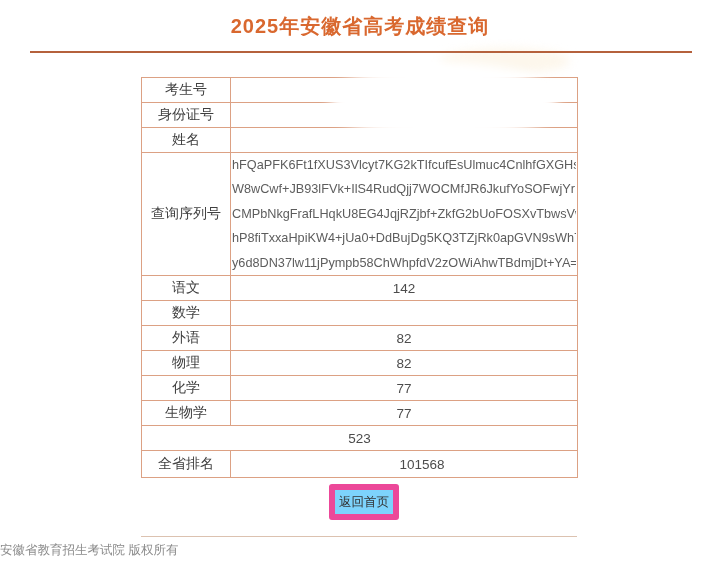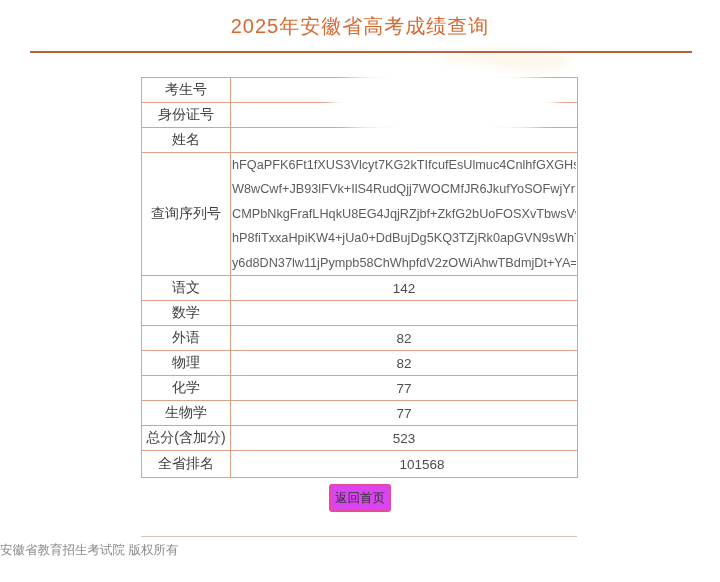--- a/index.html
+++ b/index.html
@@ -2,21 +2,21 @@
 <html><head>
 <meta charset="utf-8">
 <style>
   html,body{margin:0;padding:0;background:#ffffff;}
   .page{
     position:relative;width:720px;height:582px;background:#ffffff;overflow:hidden;
     font-family:"Liberation Sans","DejaVu Sans",sans-serif;
   }
   .page-title{
     position:absolute;top:13px;left:0;width:100%;text-align:center;
-    color:#d9682f;font-size:20px;font-weight:normal;letter-spacing:1px;
+    color:#d9682f;font-size:20px;font-weight:bold;letter-spacing:1px;
   }
   .title-rule{
     position:absolute;top:51px;left:30px;width:662px;height:2px;background:#b5613c;
   }
   .score-table{
     position:absolute;top:77px;left:141px;width:435px;
     border:1px solid #dca184;z-index:1;
   }
   .t-row{display:flex;border-top:1px solid #dca184;height:24px;}
   .t-row:first-child{border-top:none;}
@@ -43,21 +43,21 @@
     position:absolute;left:330px;top:62px;width:228px;height:80px;
     background:#ffffff;border-radius:50%;filter:blur(6px);z-index:2;
   }
   .smudge-blob{
     position:absolute;left:440px;top:48px;width:130px;height:26px;
     background:#fdf7ec;border-radius:50%;filter:blur(5px);z-index:0;
   }
   .back-button{
     position:absolute;top:484px;left:329px;height:24px;padding:0 4px;
     display:flex;align-items:center;justify-content:center;
-    border:2px solid #ec4899;border-radius:3px;background:#d946ef;
+    border:6px solid #ec4899;border-radius:3px;background:#7dd3fc;
     color:#333333;font-size:12.5px;cursor:pointer;z-index:3;
   }
   .footer-rule{
     position:absolute;top:536px;left:141px;width:436px;height:1px;background:#dcc2b0;
   }
   .footer-text{
     position:absolute;top:542px;left:0;width:100%;text-align:left;
     color:#8b8b8b;font-size:12.5px;
   }
 </style>
@@ -122,21 +122,20 @@
       <div class="cell-label">化学</div>
       <div class="cell-value">77</div>
     </div>
 
     <div class="t-row">
       <div class="cell-label">生物学</div>
       <div class="cell-value">77</div>
     </div>
 
     <div class="t-row">
-      <div class="cell-label">总分(含加分)</div>
       <div class="cell-value">523</div>
     </div>
 
     <div class="t-row last-row">
       <div class="cell-label">全省排名</div>
       <div class="cell-value">101568</div>
     </div>
 
   </div>
 

